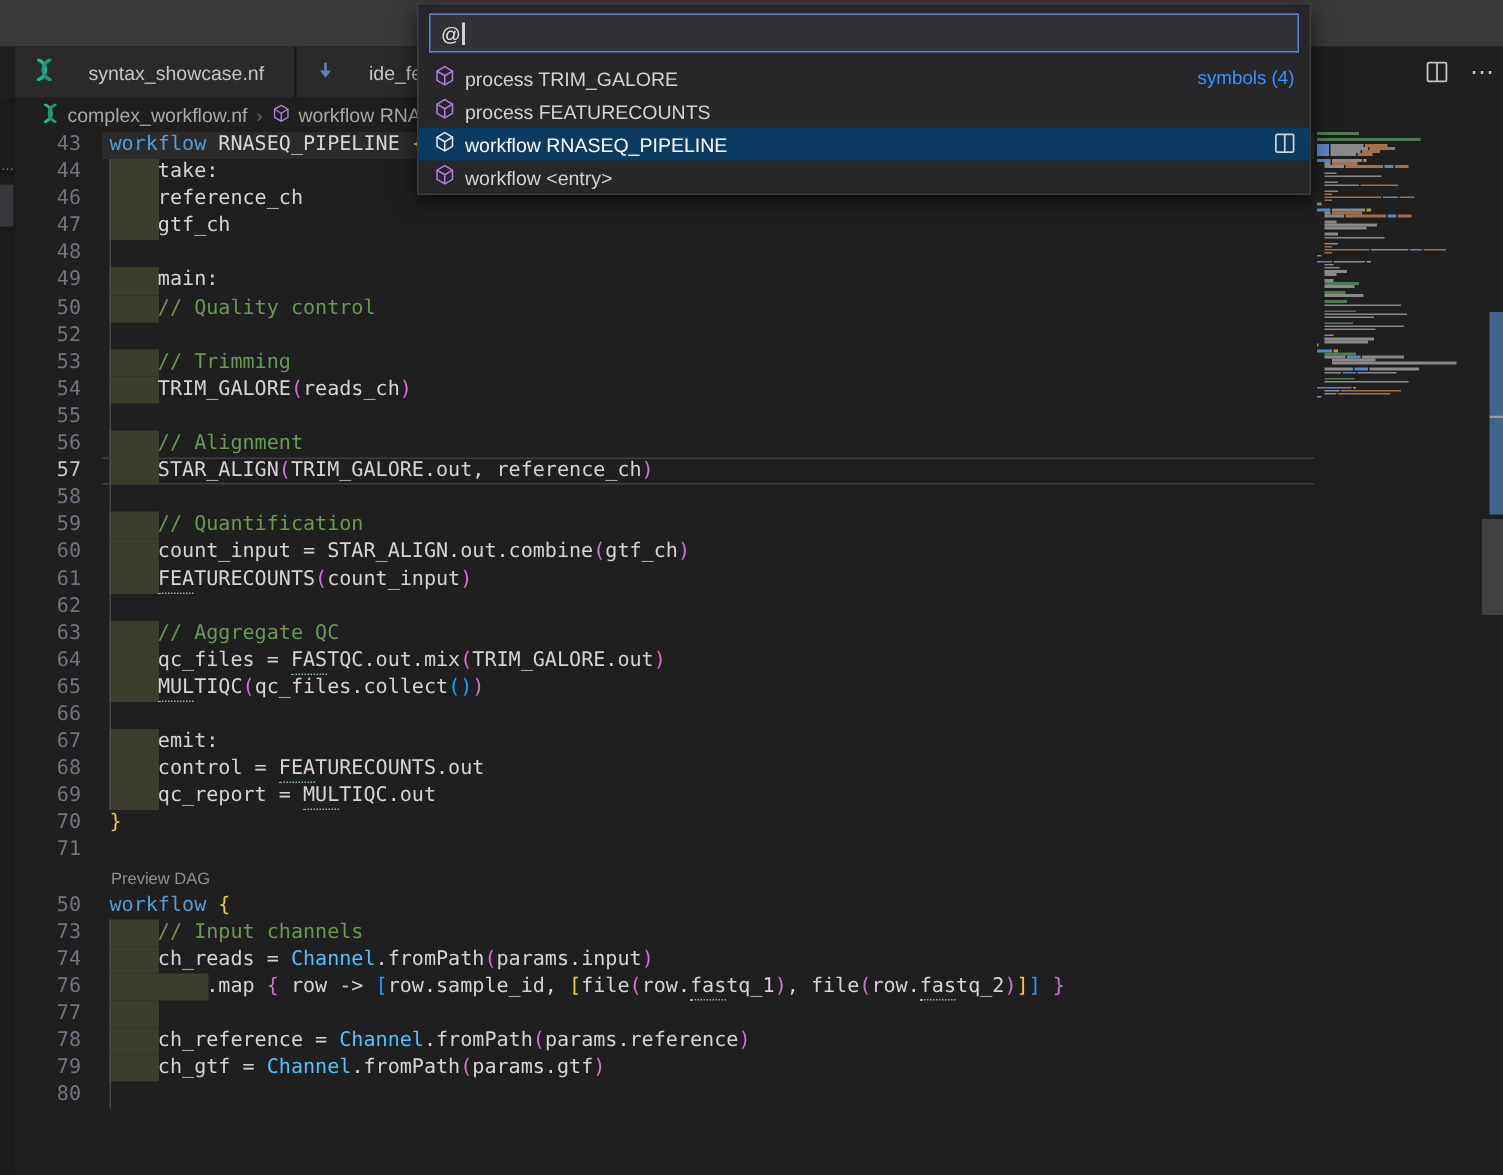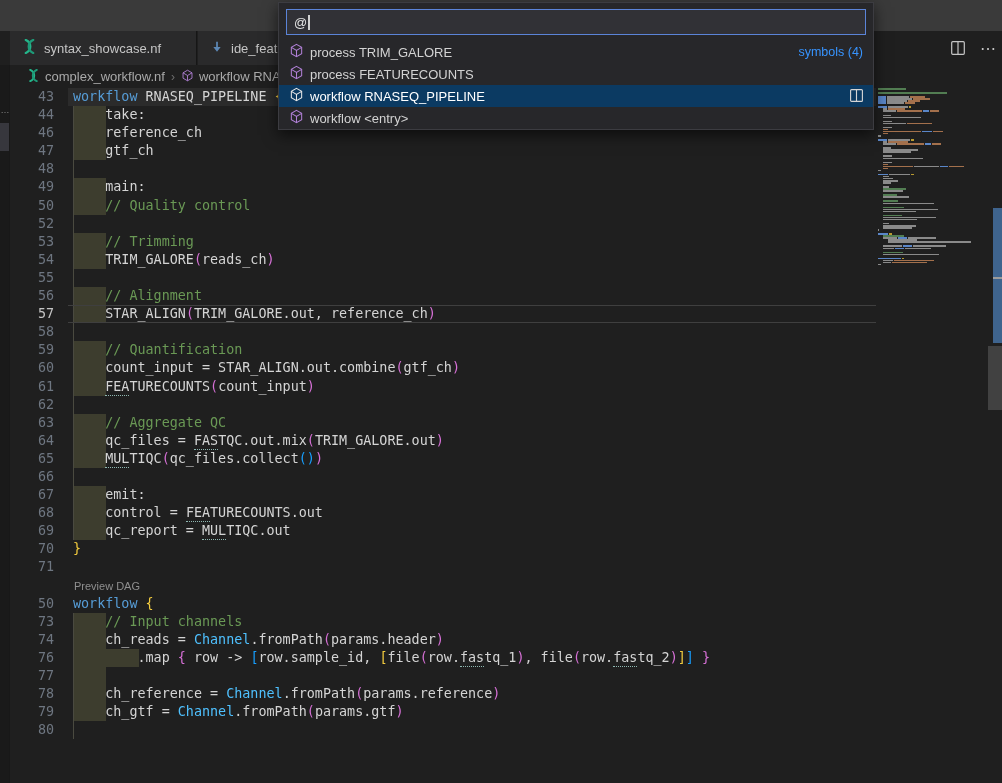--- a/index.html
+++ b/index.html
@@ -9,21 +9,21 @@
     --bracket-gold:#f2cb3e; --bracket-pink:#d670d6; --bracket-blue:#179fff;
     --type-blue:#4fc1ff; --nextflow-green:#24b58a;
   }
   *{margin:0;padding:0;box-sizing:border-box}
   html,body{width:1002px;height:783px;overflow:hidden;background:var(--editor-bg);
     font-family:"Liberation Sans",sans-serif;}
   
   #titlebar{position:absolute;left:0;top:0;width:1002px;height:31px;background:var(--title-bar);z-index:1}
   #tabbar{position:absolute;left:0;top:31px;width:1002px;height:34px;background:#1f1f1f;z-index:2}
   .tab{position:absolute;top:0;height:34px;background:var(--tab-bg);display:flex;align-items:center;
-       padding:0 12px;gap:7px;border-right:1px solid #161616;color:#c5c5c5;font-size:13px;white-space:nowrap;overflow:hidden}
+       padding:0 12px;gap:22px;border-right:1px solid #161616;color:#c5c5c5;font-size:13px;white-space:nowrap;overflow:hidden}
   #tab1{left:10px;width:187px}
   #tab2{left:198px;width:130px}
   .editor-actions{position:absolute;right:4px;top:0;height:34px;display:flex;align-items:center;gap:10px;color:#c5c5c5}
   .icon-btn{width:20px;height:20px;display:flex;align-items:center;justify-content:center;cursor:pointer}
   #breadcrumbs{position:absolute;left:10px;top:65px;width:992px;height:23px;background:#1f1f1f;
        display:flex;align-items:center;gap:5px;padding-left:17px;font-size:13px;color:#a9a9a9;z-index:2;white-space:nowrap}
   .crumb-sep{color:#6e6e6e;font-size:12px;padding:0 1px}
   
   #leftstrip{position:absolute;left:0;top:65px;width:10px;height:718px;background:#1a1a1a;border-right:1px solid #181818;z-index:3}
   .strip-dots{position:absolute;left:0px;top:40px;width:10px;color:#8a8a8a;font-size:9px;letter-spacing:0;text-align:center}
@@ -151,21 +151,21 @@
     <div class="cl"><div class="blk" style="width: 33px;"></div><div class="gdl"></div><span class="ln">65</span><span class="ct"><span class="tk-p">    </span><span class="tk-h">MUL</span><span class="tk-p">TIQC</span><span class="tk-m">(</span><span class="tk-p">qc_files.collect</span><span class="tk-u">()</span><span class="tk-m">)</span></span></div>
     <div class="cl"><div class="gdl"></div><span class="ln">66</span><span class="ct"></span></div>
     <div class="cl"><div class="blk" style="width: 33px;"></div><div class="gdl"></div><span class="ln">67</span><span class="ct"><span class="tk-p">    emit:</span></span></div>
     <div class="cl"><div class="blk" style="width: 33px;"></div><div class="gdl"></div><span class="ln">68</span><span class="ct"><span class="tk-p">    control = </span><span class="tk-h">FEA</span><span class="tk-p">TURECOUNTS.out</span></span></div>
     <div class="cl"><div class="blk" style="width: 33px;"></div><div class="gdl"></div><span class="ln">69</span><span class="ct"><span class="tk-p">    qc_report = </span><span class="tk-h">MUL</span><span class="tk-p">TIQC.out</span></span></div>
     <div class="cl"><span class="ln">70</span><span class="ct"><span class="tk-g">}</span></span></div>
     <div class="cl"><span class="ln">71</span><span class="ct"></span></div>
     <div class="lens">Preview DAG</div>
     <div class="cl"><span class="ln">50</span><span class="ct"><span class="tk-k">workflow </span><span class="tk-g">{</span></span></div>
     <div class="cl"><div class="blk" style="width: 33px;"></div><div class="gdl"></div><span class="ln">73</span><span class="ct"><span class="tk-c">    // Input channels</span></span></div>
-    <div class="cl"><div class="blk" style="width: 33px;"></div><div class="gdl"></div><span class="ln">74</span><span class="ct"><span class="tk-p">    ch_reads = </span><span class="tk-t">Channel</span><span class="tk-p">.fromPath</span><span class="tk-m">(</span><span class="tk-p">params.header</span><span class="tk-m">)</span></span></div>
+    <div class="cl"><div class="blk" style="width: 33px;"></div><div class="gdl"></div><span class="ln">74</span><span class="ct"><span class="tk-p">    ch_reads = </span><span class="tk-t">Channel</span><span class="tk-p">.fromPath</span><span class="tk-m">(</span><span class="tk-p">params.input</span><span class="tk-m">)</span></span></div>
     <div class="cl"><div class="blk" style="width: 66px;"></div><div class="gdl"></div><span class="ln">76</span><span class="ct"><span class="tk-p">        .map </span><span class="tk-m">{</span><span class="tk-p"> row -&gt; </span><span class="tk-u">[</span><span class="tk-p">row.sample_id, </span><span class="tk-g">[</span><span class="tk-p">file</span><span class="tk-m">(</span><span class="tk-p">row.</span><span class="tk-h">fas</span><span class="tk-p">tq_1</span><span class="tk-m">)</span><span class="tk-p">, file</span><span class="tk-m">(</span><span class="tk-p">row.</span><span class="tk-h">fas</span><span class="tk-p">tq_2</span><span class="tk-m">)</span><span class="tk-g">]</span><span class="tk-u">]</span><span class="tk-p"> </span><span class="tk-m">}</span></span></div>
     <div class="cl"><div class="blk" style="width: 33px;"></div><div class="gdl"></div><span class="ln">77</span><span class="ct"></span></div>
     <div class="cl"><div class="blk" style="width: 33px;"></div><div class="gdl"></div><span class="ln">78</span><span class="ct"><span class="tk-p">    ch_reference = </span><span class="tk-t">Channel</span><span class="tk-p">.fromPath</span><span class="tk-m">(</span><span class="tk-p">params.reference</span><span class="tk-m">)</span></span></div>
     <div class="cl"><div class="blk" style="width: 33px;"></div><div class="gdl"></div><span class="ln">79</span><span class="ct"><span class="tk-p">    ch_gtf = </span><span class="tk-t">Channel</span><span class="tk-p">.fromPath</span><span class="tk-m">(</span><span class="tk-p">params.gtf</span><span class="tk-m">)</span></span></div>
     <div class="cl"><div class="gdl"></div><span class="ln">80</span><span class="ct"></span></div>
   </div>
 <div id="minimap">
     <div class="mm-row" style="top: 0px; left: 0px;">
       <div class="mm-c" style="width: 27.5px;"></div>
     </div>

